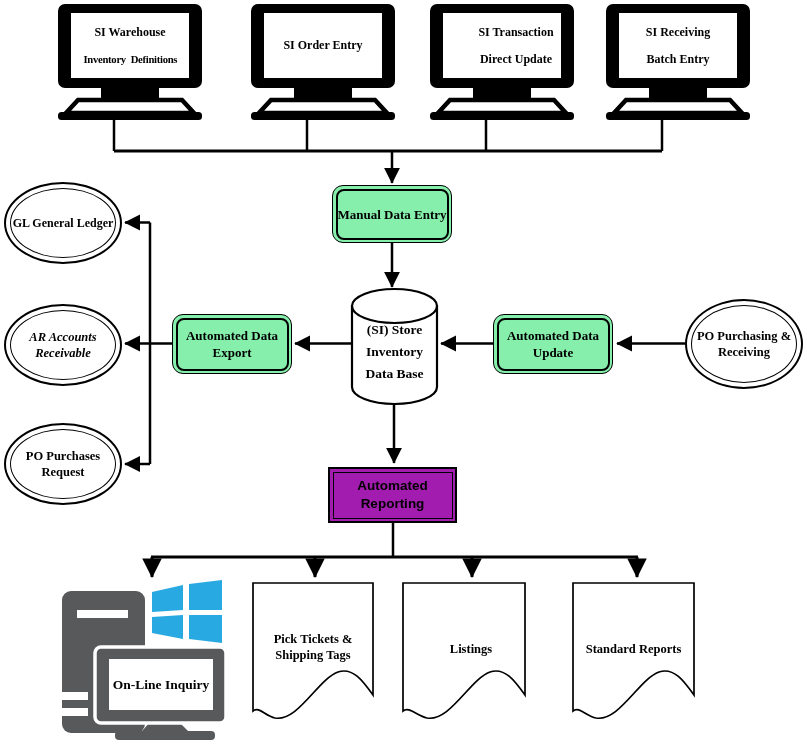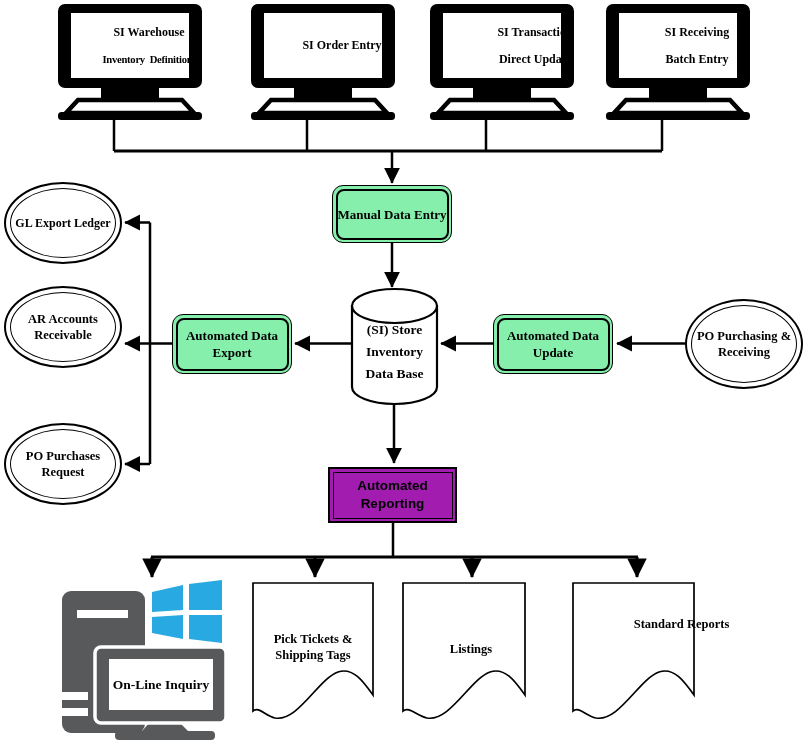--- a/index.html
+++ b/index.html
@@ -24,21 +24,21 @@
 
   
   .dell{position:absolute;border:2px solid #000;border-radius:50%;background:#fff;
         padding:4px;box-sizing:border-box;}
   .dell-in{width:100%;height:100%;border:1.5px solid #000;border-radius:50%;box-sizing:border-box;
         display:flex;flex-direction:column;align-items:center;justify-content:center;
         text-align:center;font-weight:bold;font-size:12.5px;line-height:16px;white-space:nowrap;}
 
   .term-label{position:absolute;display:flex;flex-direction:column;align-items:center;
         justify-content:center;gap:14px;text-align:center;font-weight:bold;font-size:12px;
-        line-height:13px;white-space:pre;margin-left:19px;}
+        line-height:13px;white-space:pre;}
   .tight{font-size:11px;letter-spacing:-0.3px;transform:scaleX(.97);}
 
   .db-label{position:absolute;display:flex;flex-direction:column;align-items:center;
         justify-content:center;text-align:center;font-weight:bold;font-size:13.5px;line-height:22px;}
 
   .doc-label{position:absolute;text-align:center;font-weight:bold;font-size:12.5px;line-height:16px;}
 
   .inq-label{position:absolute;display:flex;align-items:center;justify-content:center;
         text-align:center;font-weight:bold;font-size:13.5px;white-space:nowrap;}
 </style>
@@ -188,23 +188,23 @@
     </div>
   </div>
 
   <div class="db-label abs" style="left:344px;top:317px;width:101px;height:70px;">
     <span>(SI) Store</span>
     <span>Inventory</span>
     <span>Data Base</span>
   </div>
 
   <div class="dell" style="left:4px;top:182px;width:118px;height:82px;">
-    <div class="dell-in" style="font-size:12px;">GL Export Ledger</div>
-  </div>
-  <div class="dell" style="left:4px;top:286px;width:118px;height:82px;">
+    <div class="dell-in" style="font-size:12px;">GL General Ledger</div>
+  </div>
+  <div class="dell" style="left:4px;top:304px;width:118px;height:82px;font-style:italic;">
     <div class="dell-in">
       <span>AR Accounts</span>
       <span>Receivable</span>
     </div>
   </div>
   <div class="dell" style="left:685px;top:299px;width:118px;height:90px;">
     <div class="dell-in">
       <span>PO Purchasing &amp;</span>
       <span>Receiving</span>
     </div>
@@ -216,15 +216,15 @@
     </div>
   </div>
 
   <div class="inq-label abs" style="left:107px;top:659px;width:108px;height:51px;">On-Line Inquiry</div>
 
   <div class="doc-label abs" style="left:253px;top:631px;width:120px;">
     <div>Pick Tickets &amp;</div>
     <div>Shipping Tags</div>
   </div>
   <div class="doc-label abs" style="left:403px;top:641px;width:122px;padding-left:7px;">Listings</div>
-  <div class="doc-label abs" style="left:573px;top:616px;width:121px;margin-left:48px;">Standard Reports</div>
+  <div class="doc-label abs" style="left:573px;top:641px;width:121px;">Standard Reports</div>
 
 </div>
 
 </body></html>

